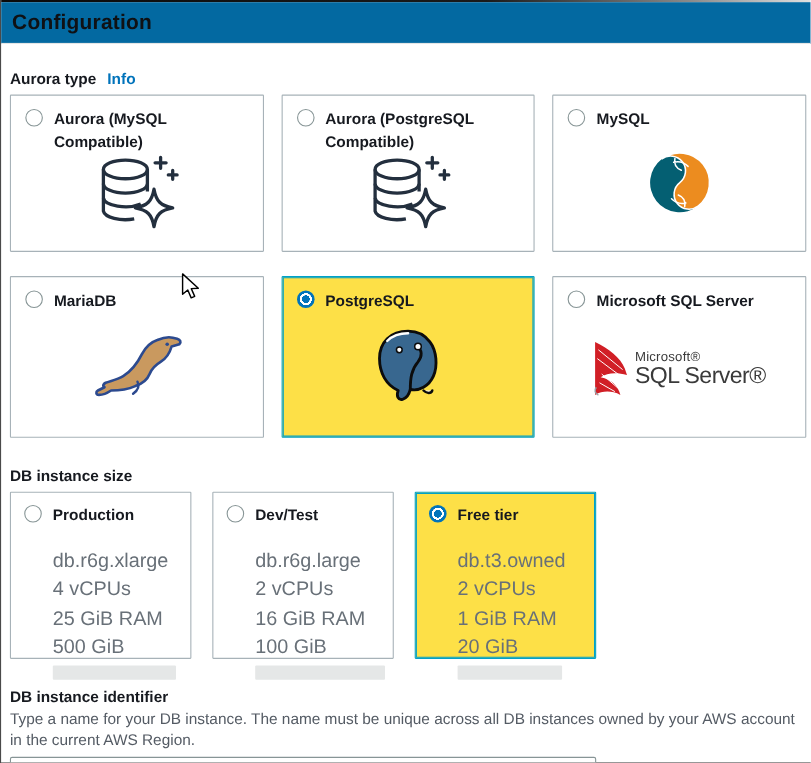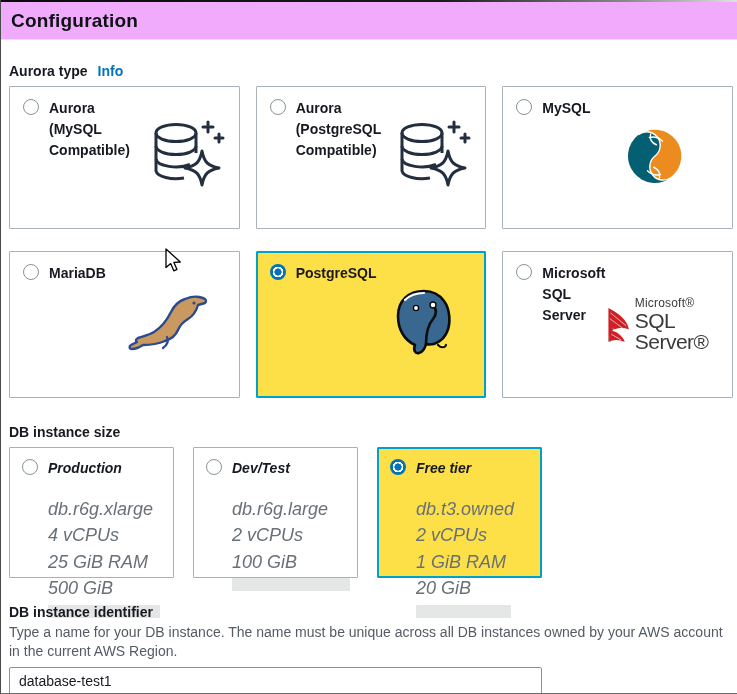--- a/index.html
+++ b/index.html
@@ -4,43 +4,43 @@
 <style>
   * { margin:0; padding:0; box-sizing:border-box; }
   html,body { width:737px; height:694px; }
   body {
     font-family:"Liberation Sans", sans-serif;
     background:#fff; color:#16191f;
     border-left:1px solid #4a4a4a; border-bottom:1px solid #6b6b6b;
     position:relative; overflow:hidden;
   }
   .top-edge { height:2px; background:linear-gradient(90deg,#0a0a0a 0%,#1a1a1a 60%,#8a8a8a 85%,#e0e0e0 100%); }
-  .header { background:#f0abfc; padding:8px 10px 7px 10px; border-bottom:1px solid #e4e6e6; }
+  .header { background:#0369a1; padding:8px 10px 7px 10px; border-bottom:1px solid #e4e6e6; }
   .header h1 { font-size:19px; font-weight:700; color:#0f1114; letter-spacing:.2px; }
   .content { padding:0 4px 0 8px; }
 
   .field-label-row { margin-top:23px; display:flex; align-items:baseline; gap:10px; }
   .field-label { font-size:14px; font-weight:700; color:#16191f; }
   .info-link { font-size:14px; font-weight:700; color:#0073bb; text-decoration:none; cursor:pointer; }
 
   .engine-grid { margin-top:7px; display:grid; grid-template-columns:1fr 1fr 1fr;
                  grid-template-rows:143px 147px; column-gap:16px; row-gap:22px; }
   .card { border:1px solid #a7b2b8; background:#fff; border-radius:1px; padding:11px 13px;
-          display:flex; flex-direction:row; cursor:pointer; }
+          display:flex; flex-direction:column; cursor:pointer; }
   .card.selected { border:1px solid #00a1c9; background:#fde047; box-shadow:0 0 0 1px #00a1c9 inset; }
   .radio-row { display:flex; align-items:flex-start; gap:10px; }
   .radio { width:16px; height:16px; border-radius:50%; flex:0 0 16px; margin-top:1px;
            border:1px solid #879596; background:#fff; }
   .radio.on { border:none;
     background:radial-gradient(circle at 50% 50%, #0073bb 0 3.5px, #ffffff 3.6px 5.4px, #0073bb 5.5px 8px); }
   .card-title { font-size:14px; font-weight:700; line-height:1.5; color:#16191f; }
   .icon-area { flex:1; display:flex; align-items:center; justify-content:center; }
 
   .size-grid { margin-top:7px; display:grid; grid-template-columns:165px 165px 165px; column-gap:19px; }
-  .size-card { height:131px; padding:10px 12px; display:block;font-style:italic; }
+  .size-card { height:152px; padding:10px 12px; display:block; }
   .specs { margin:17px 0 0 26px; font-size:18px; line-height:1.47; color:#687078; }
   .redacted { height:13px; background:#e5e7e7; margin-top:3px; border-radius:1px; }
 
   .section-gap { margin-top:26px; }
   .desc { margin-top:3px; font-size:14px; line-height:1.35; color:#545b64; max-width:724px; }
   .id-input { display:block; margin-top:6px; width:533px; height:29px; border:1px solid #879596;
               border-radius:2px; padding:0 9px; font-family:"Liberation Sans",sans-serif;
               font-size:14px; color:#16191f; background:#fff; }
 
   
@@ -206,20 +206,21 @@
     </div>
 
     <div class="card size-card">
       <div class="radio-row">
         <div class="radio"></div>
         <div class="card-title">Dev/Test</div>
       </div>
       <div class="specs">
         <div>db.r6g.large</div>
         <div>2 vCPUs</div>
+        <div>16 GiB RAM</div>
         <div>100 GiB</div>
         <div class="redacted" style="width:118px"></div>
       </div>
     </div>
 
     <div class="card size-card selected">
       <div class="radio-row">
         <div class="radio on"></div>
         <div class="card-title">Free tier</div>
       </div>

